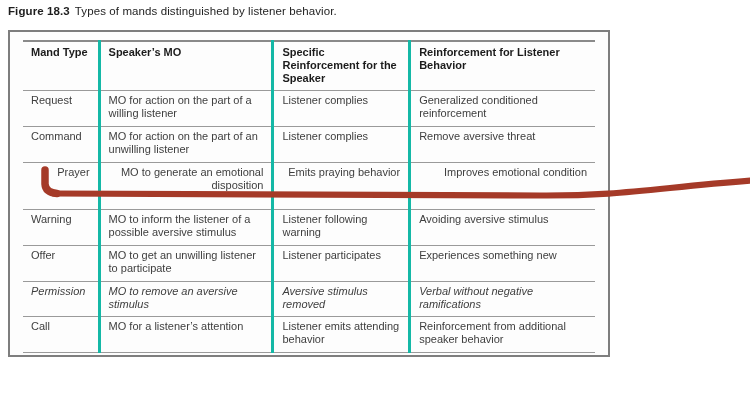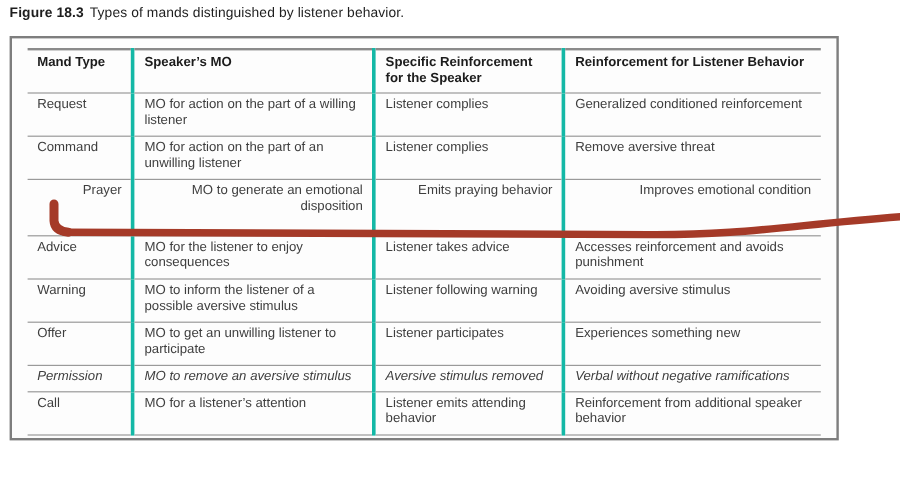--- a/index.html
+++ b/index.html
@@ -7,21 +7,21 @@
   body { font-family:"Liberation Sans", sans-serif; position:relative; }
 
   .figure-title {
     position:absolute; top:5px; left:8px;
     font-size:11.5px; color:#1e1e1e; letter-spacing:.1px;
     white-space:nowrap;
   }
   .figure-title .fig-label { font-weight:bold; margin-right:5px; }
 
   .table-frame {
-    position:absolute; top:30px; left:8px; width:691px;
+    position:absolute; top:30px; left:8px; width:602px;
     border:2px solid #7e7e7e;
     padding:8px 13px 2px 13px;
     background:#fdfdfd;
   }
 
   table.mand-table {
     width:100%; border-collapse:collapse; table-layout:fixed;
     border-top:2px solid #8a8a8a;
     border-bottom:1px solid #9a9a9a;
   }
@@ -84,26 +84,20 @@
         <td>Listener complies</td>
         <td>Remove aversive threat</td>
       </tr>
       <tr class="row-prayer">
         <td>Prayer</td>
         <td>MO to generate an emotional disposition</td>
         <td>Emits praying behavior</td>
         <td>Improves emotional condition</td>
       </tr>
       <tr>
-        <td>Advice</td>
-        <td>MO for the listener to enjoy consequences</td>
-        <td>Listener takes advice</td>
-        <td>Accesses reinforcement and avoids punishment</td>
-      </tr>
-      <tr>
         <td>Warning</td>
         <td>MO to inform the listener of a possible aversive stimulus</td>
         <td>Listener following warning</td>
         <td>Avoiding aversive stimulus</td>
       </tr>
       <tr>
         <td>Offer</td>
         <td>MO to get an unwilling listener to participate</td>
         <td>Listener participates</td>
         <td>Experiences something new</td>

